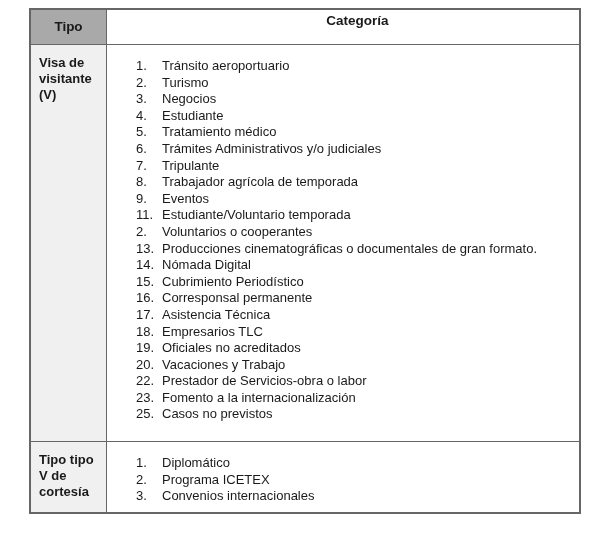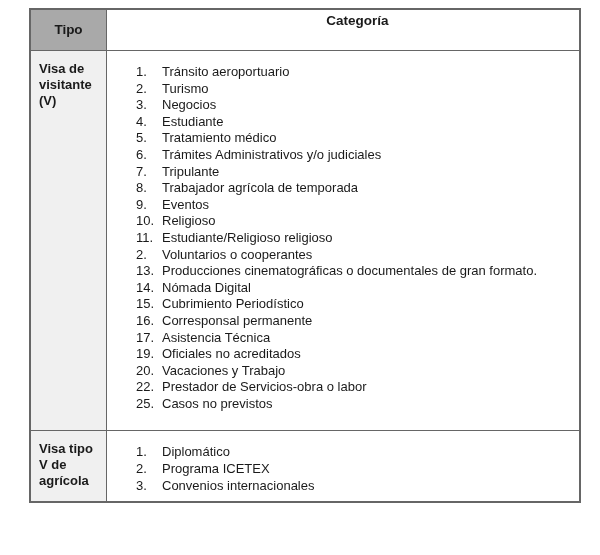--- a/index.html
+++ b/index.html
@@ -26,21 +26,21 @@
     width:76px;
     flex:0 0 76px;
     border-right:1px solid var(--border-color);
     background:var(--tipo-bg);
   }
   .cat-cell{flex:1 1 auto;background:#ffffff;}
 
   .header-row .tipo-cell{
     background:var(--header-bg);
     display:flex;align-items:center;justify-content:center;
-    height:40px;
+    height:34px;
   }
   .header-row .cat-cell{
     background:#ffffff;
     display:flex;align-items:center;justify-content:center;
     height:22px;
     margin-left:29px;
   }
   .header-label{
     font-weight:bold;
     font-size:13.5px;
@@ -121,26 +121,22 @@
           </li>
           <li class="cat-item">
             <span class="num">8.</span>
             <span class="txt">Trabajador agrícola de temporada</span>
           </li>
           <li class="cat-item">
             <span class="num">9.</span>
             <span class="txt">Eventos</span>
           </li>
           <li class="cat-item">
-            <span class="num">10.</span>
-            <span class="txt">Religioso</span>
-          </li>
-          <li class="cat-item">
             <span class="num">11.</span>
-            <span class="txt">Estudiante/Religioso religioso</span>
+            <span class="txt">Estudiante/Voluntario temporada</span>
           </li>
           <li class="cat-item">
             <span class="num">2.</span>
             <span class="txt">Voluntarios o cooperantes</span>
           </li>
           <li class="cat-item">
             <span class="num">13.</span>
             <span class="txt">Producciones cinematográficas o documentales de gran formato.</span>
           </li>
           <li class="cat-item">
@@ -153,42 +149,50 @@
           </li>
           <li class="cat-item">
             <span class="num">16.</span>
             <span class="txt">Corresponsal permanente</span>
           </li>
           <li class="cat-item">
             <span class="num">17.</span>
             <span class="txt">Asistencia Técnica</span>
           </li>
           <li class="cat-item">
+            <span class="num">18.</span>
+            <span class="txt">Empresarios TLC</span>
+          </li>
+          <li class="cat-item">
             <span class="num">19.</span>
             <span class="txt">Oficiales no acreditados</span>
           </li>
           <li class="cat-item">
             <span class="num">20.</span>
             <span class="txt">Vacaciones y Trabajo</span>
           </li>
           <li class="cat-item">
             <span class="num">22.</span>
             <span class="txt">Prestador de Servicios-obra o labor</span>
           </li>
           <li class="cat-item">
+            <span class="num">23.</span>
+            <span class="txt">Fomento a la internacionalización</span>
+          </li>
+          <li class="cat-item">
             <span class="num">25.</span>
             <span class="txt">Casos no previstos</span>
           </li>
         </ol>
     </div>
   </div>
 
   <div class="t-row row-cortesia">
     <div class="tipo-cell">
-      <span class="tipo-label">Visa tipo V de agrícola</span>
+      <span class="tipo-label">Tipo tipo V de cortesía</span>
     </div>
     <div class="cat-cell">
       <ol class="cat-list">
           <li class="cat-item">
             <span class="num">1.</span>
             <span class="txt">Diplomático</span>
           </li>
           <li class="cat-item">
             <span class="num">2.</span>
             <span class="txt">Programa ICETEX</span>

